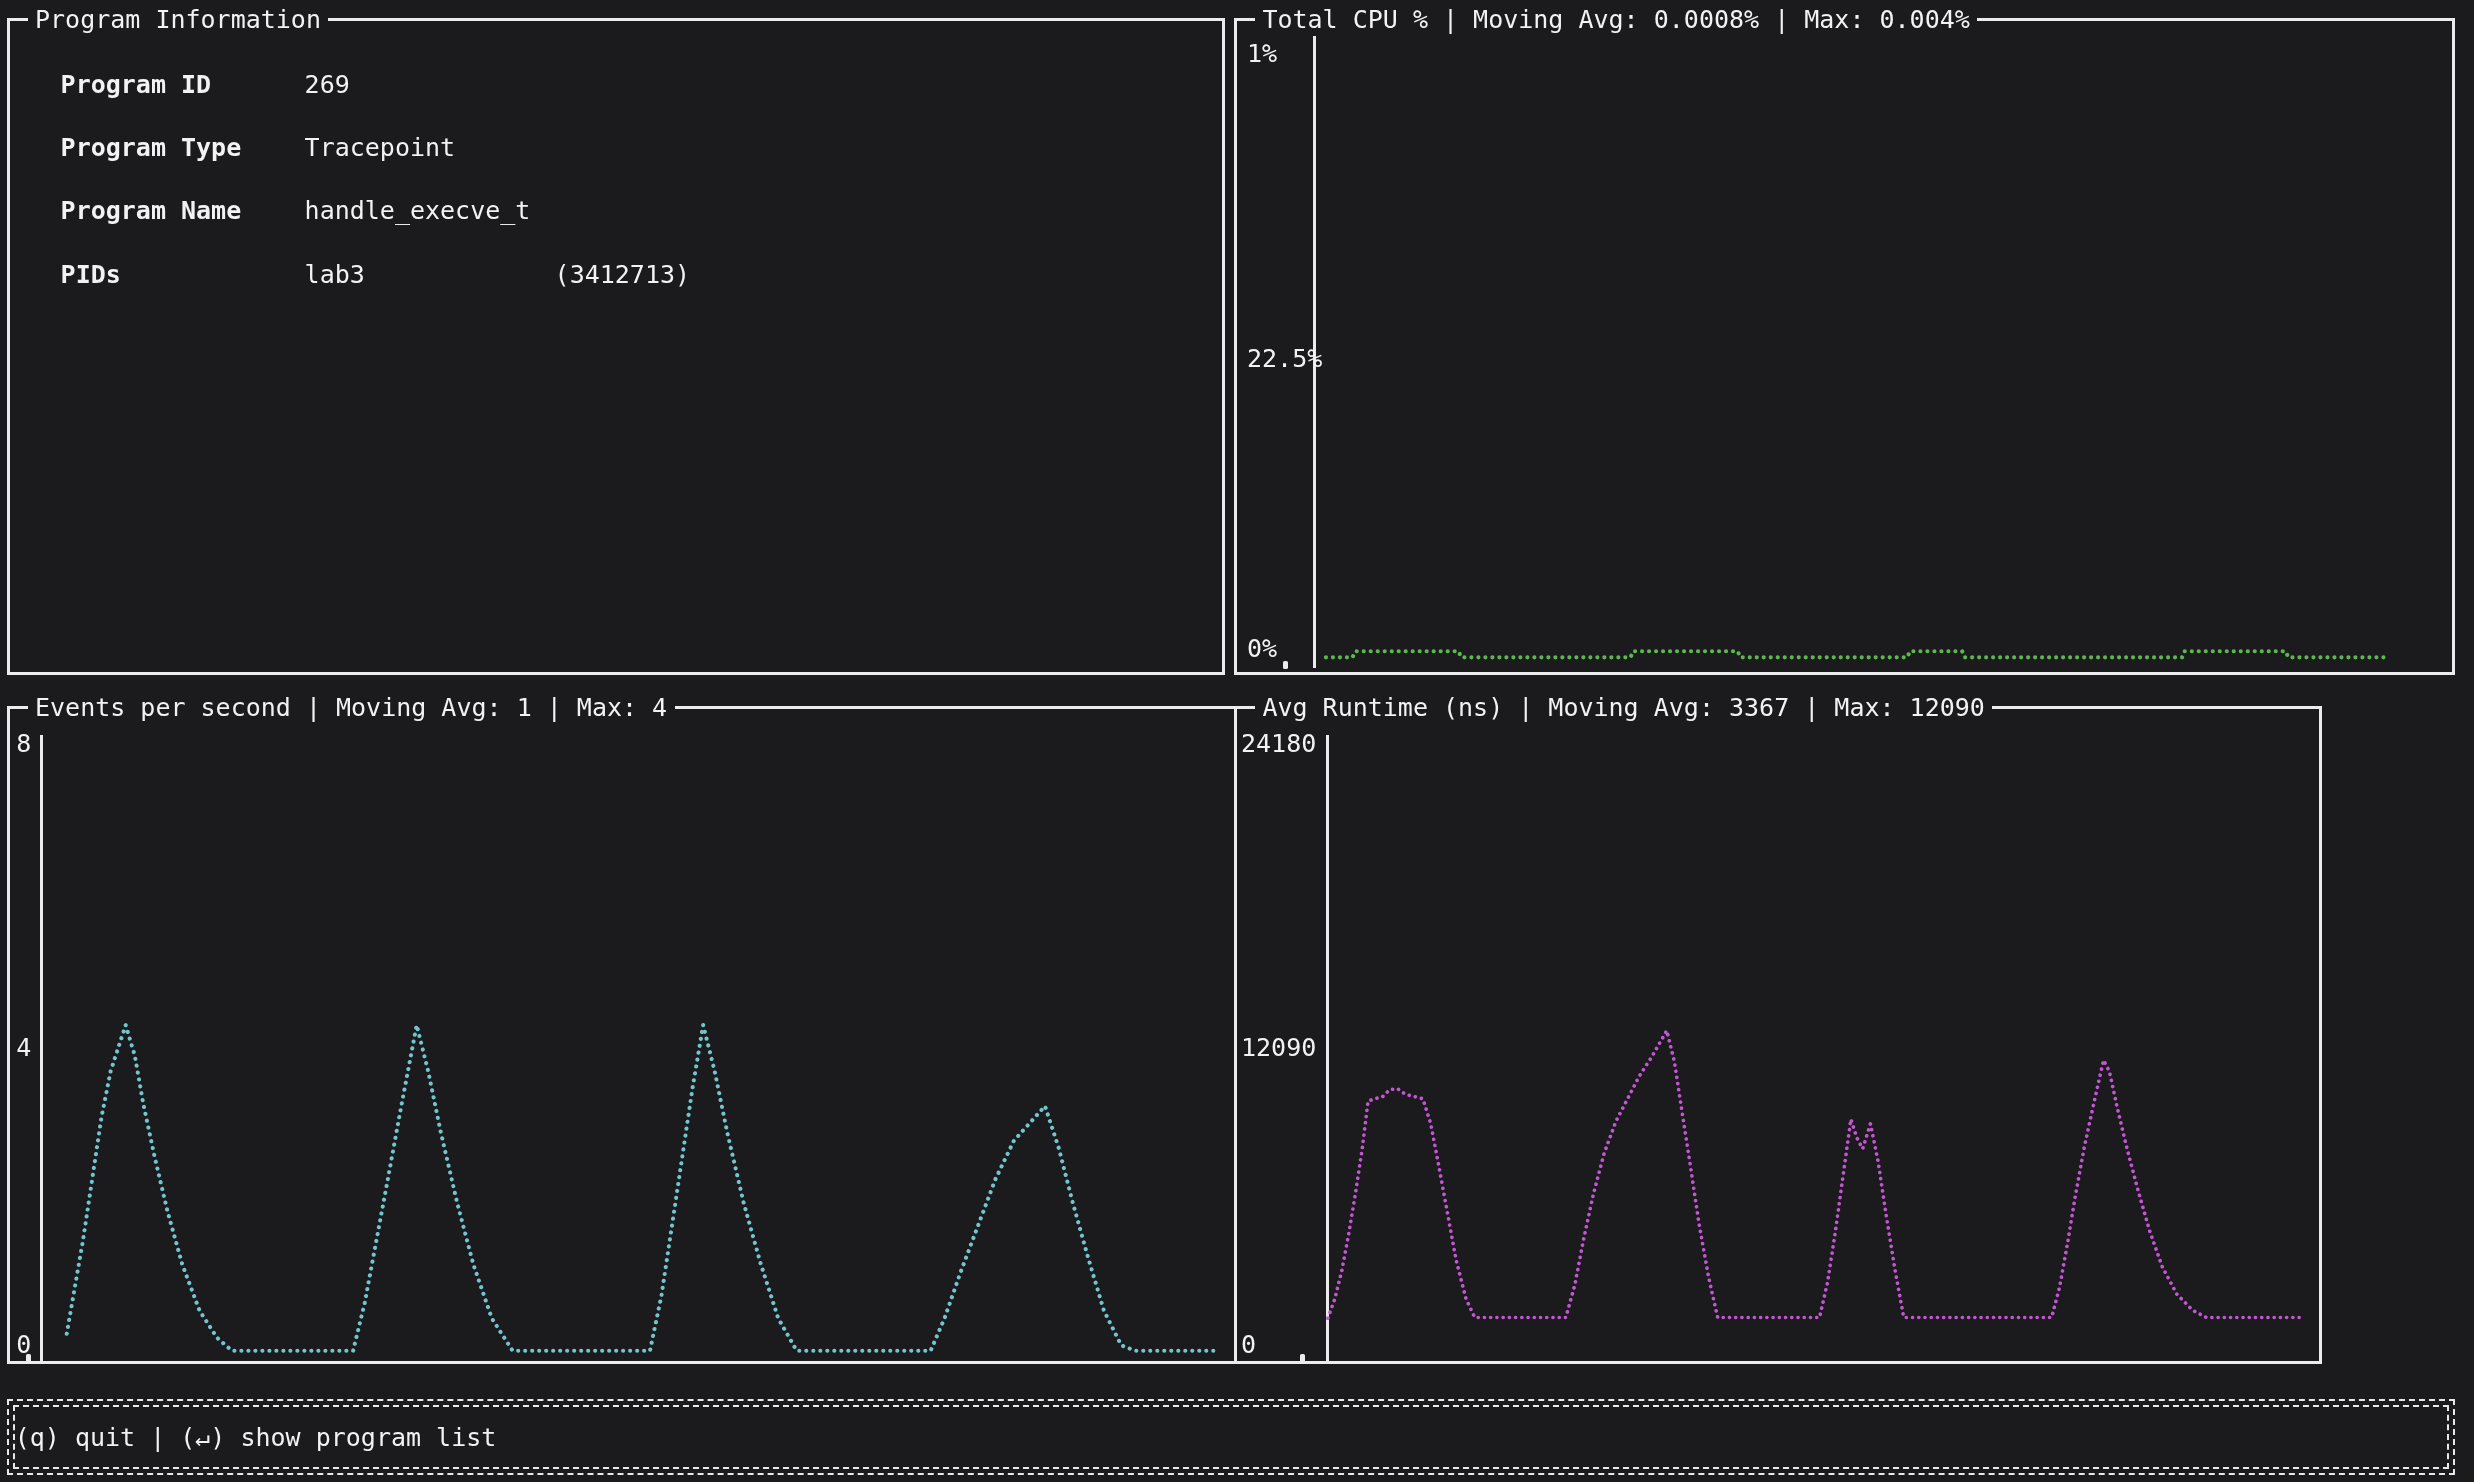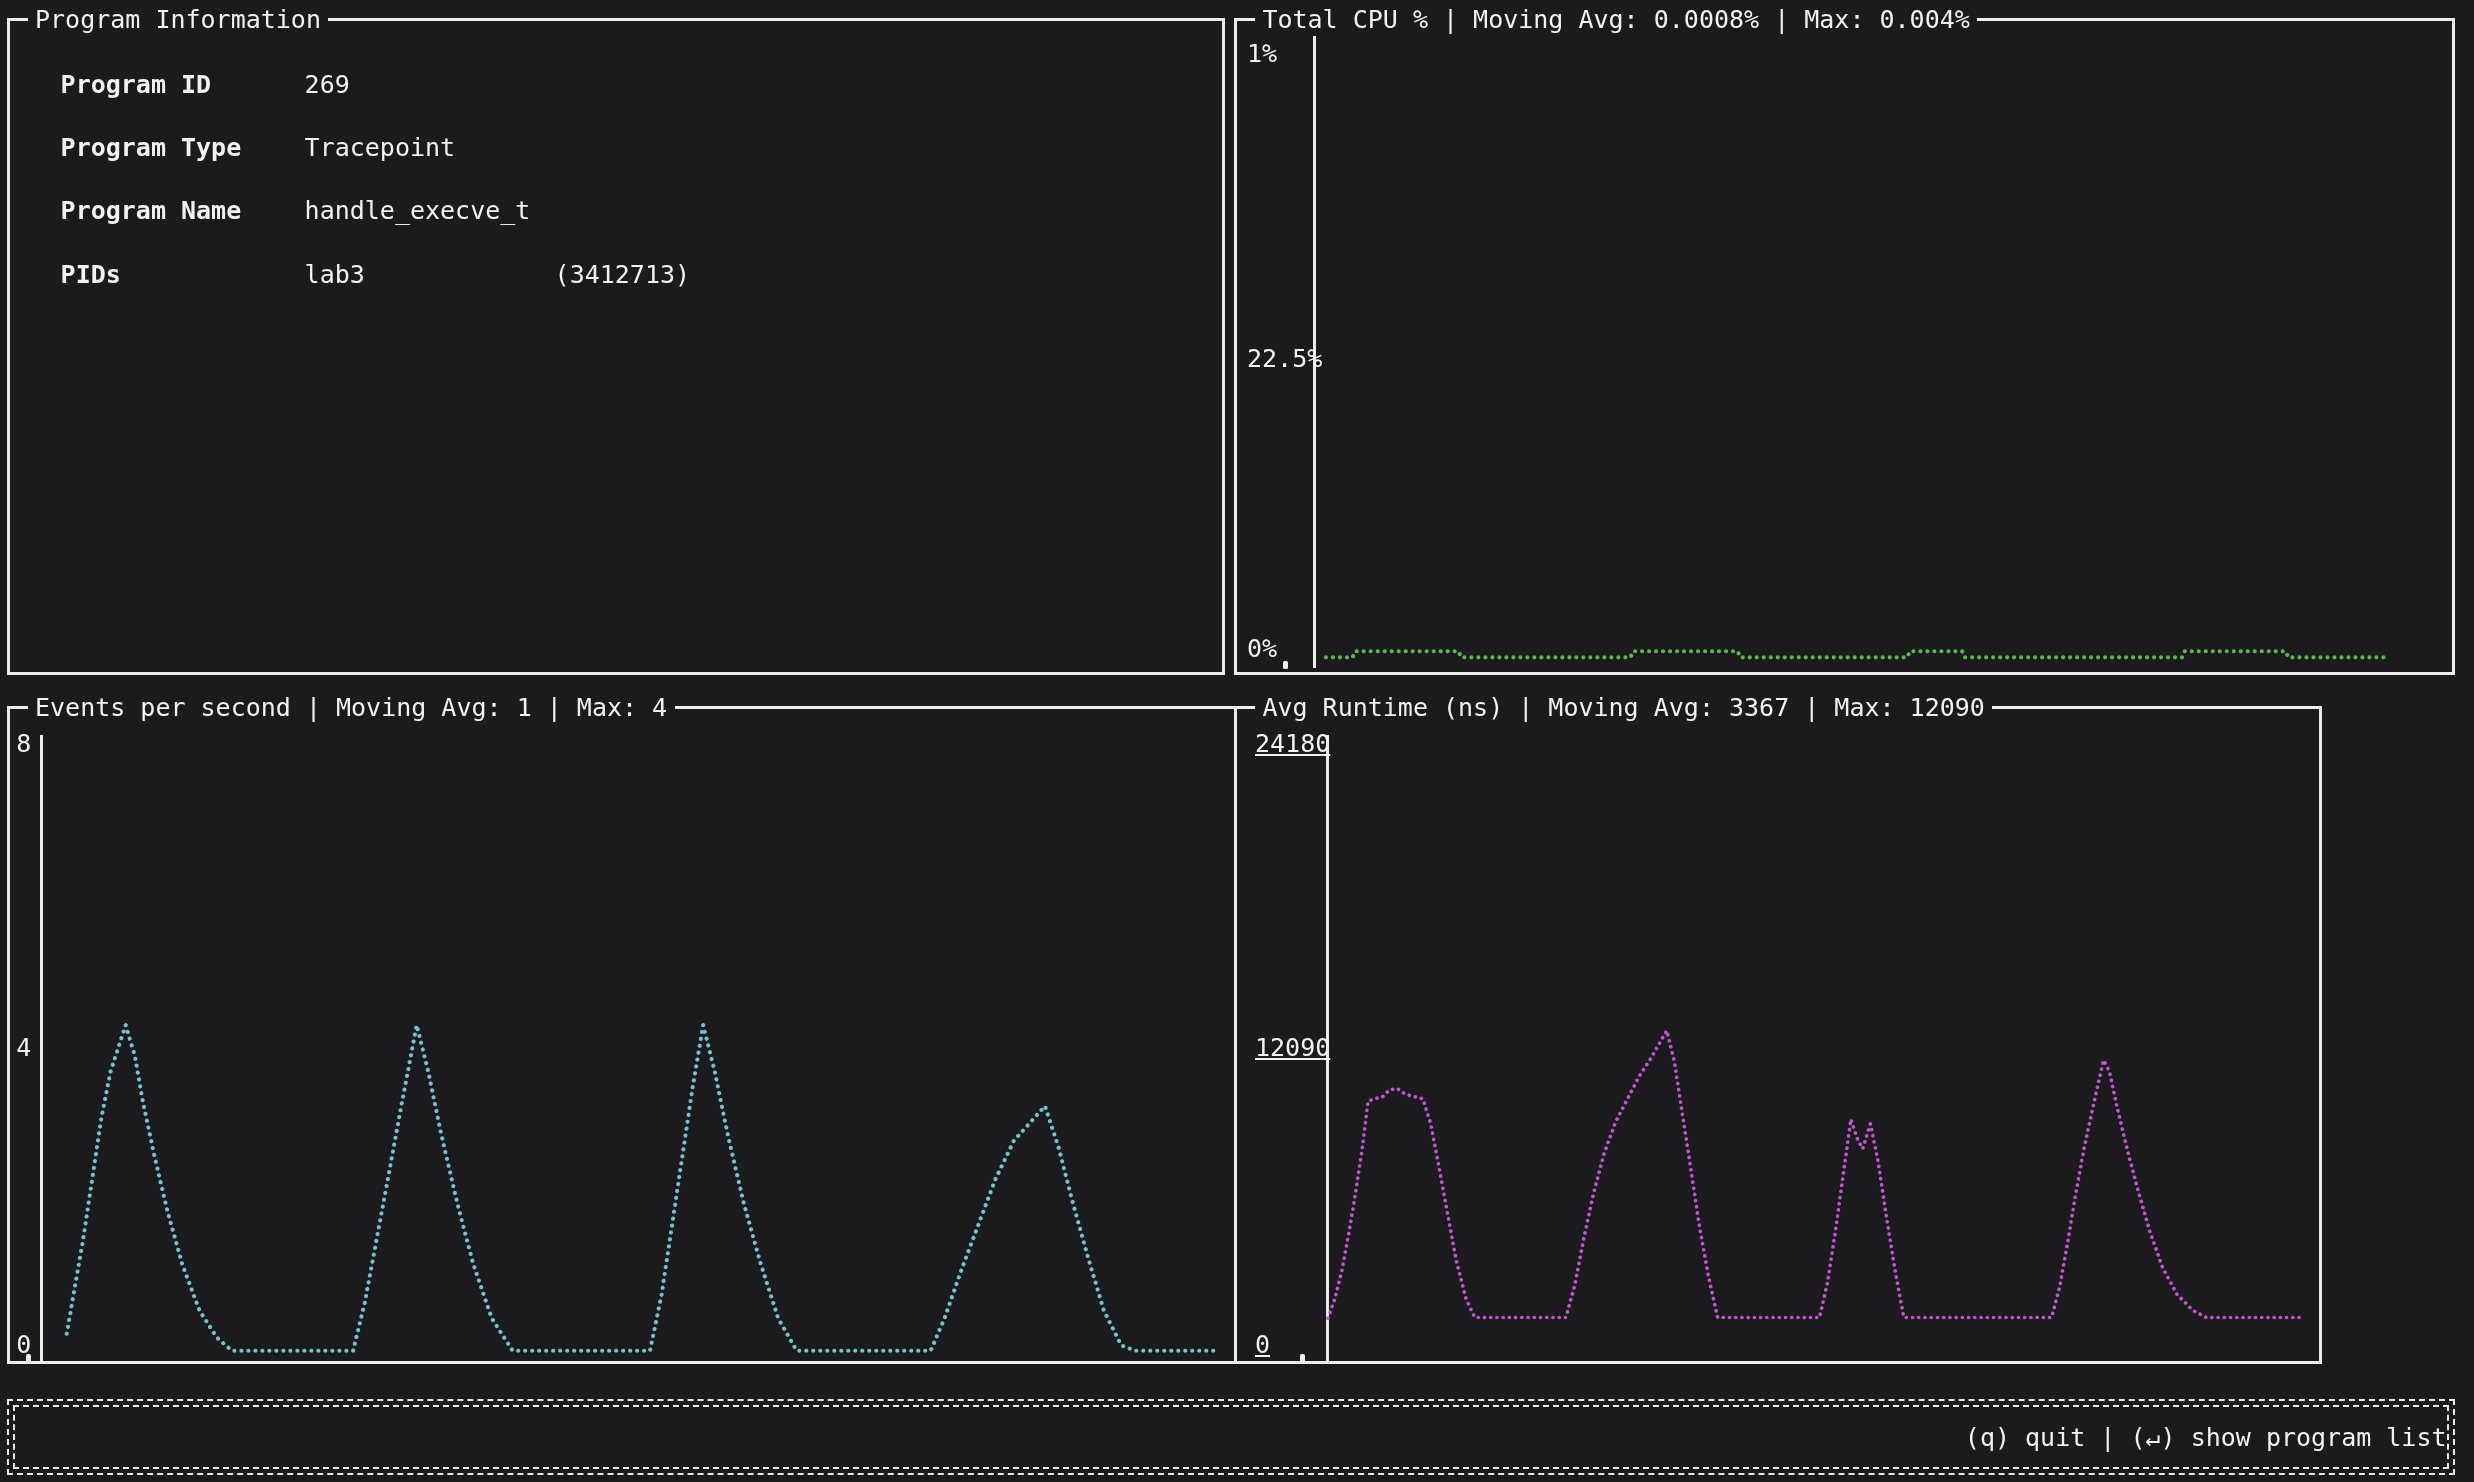--- a/index.html
+++ b/index.html
@@ -25,40 +25,40 @@
   .info-row-extra{position:absolute;left:545px;white-space:pre;}
 
   .axis{position:absolute;width:3.3px;background:#ececec;}
   #panel-cpu     .axis{left:76px;top:15px;height:632px;}
   #panel-events  .axis{left:30px;top:26px;height:627px;}
   #panel-runtime .axis{left:89px;top:26px;height:627px;}
 
   .ylab{position:absolute;white-space:nowrap;}
   #panel-cpu     .ylab{left:10px;}
   #panel-events  .ylab{left:6.6px;}
-  #panel-runtime .ylab{left:18px;text-decoration:underline;}
+  #panel-runtime .ylab{left:4px;}
   #panel-cpu     .ylab.t0{top:16.5px;}  #panel-cpu     .ylab.t1{top:322px;} #panel-cpu     .ylab.t2{top:612px;}
   #panel-events  .ylab.t0{top:19px;}  #panel-events  .ylab.t1{top:323px;} #panel-events  .ylab.t2{top:620px;}
   #panel-runtime .ylab.t0{top:19px;}  #panel-runtime .ylab.t1{top:323px;} #panel-runtime .ylab.t2{top:620px;}
 
   .origin-tick{position:absolute;width:5px;height:8.2px;background:#ececec;border-radius:1.6px;}
   #panel-cpu     .origin-tick{left:46px;top:640px;}
   #panel-events  .origin-tick{left:16.5px;top:645px;}
   #panel-runtime .origin-tick{left:63px;top:645px;}
 
   .chart-svg{position:absolute;left:0;top:0;width:100%;height:100%;overflow:visible;}
   .dots{fill:none;stroke-width:5;stroke-linecap:round;stroke-linejoin:round;}
 
   #footer{
     position:absolute;left:6.6px;top:1399px;width:2448px;height:76px;box-sizing:border-box;
     border:2.5px dashed #e8e8e8;background:#1b1b1d;
   }
   #footer .inner{
     position:absolute;left:4.1px;top:4.1px;right:4.1px;bottom:4.1px;
-    border:2.5px dashed #e8e8e8;display:flex;align-items:center;justify-content:flex-end;
+    border:2.5px dashed #e8e8e8;display:flex;align-items:center;justify-content:flex-start;
   }
 </style>
 </head>
 <body>
 
 <div class="screen">
 
   <div class="panel" id="panel-info">
     <span class="panel-title">Program Information</span>
 

